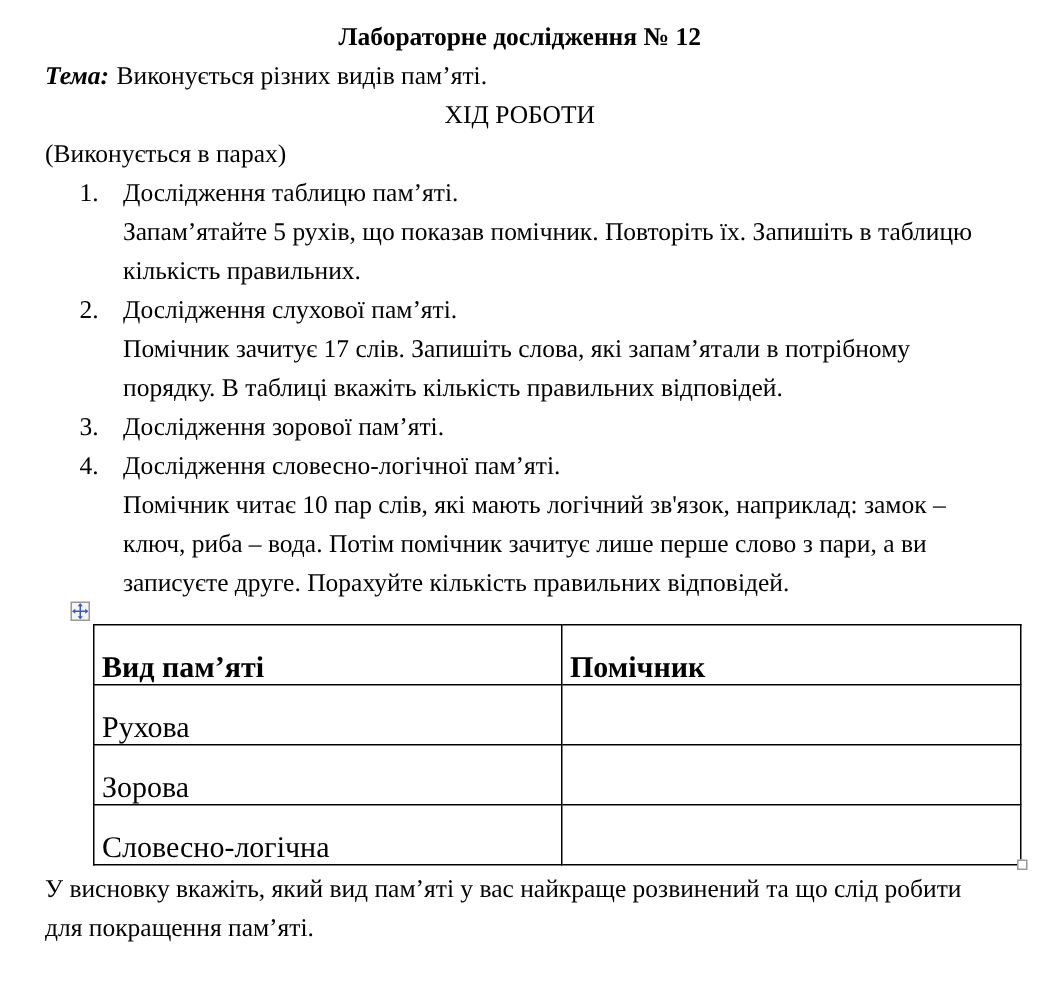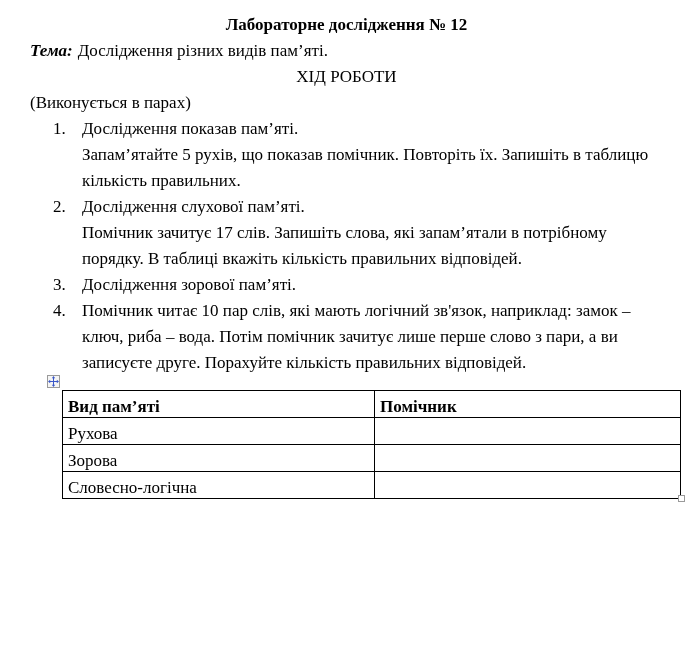--- a/index.html
+++ b/index.html
@@ -62,70 +62,71 @@
   }
   table.results {
     border-collapse: collapse;
     table-layout: fixed;
     width: 618px;
   }
   table.results th, table.results td {
     border: 1px solid #000000;
     height: 22px;
     line-height: 21px;
-    padding: 4px 4px 0 5px;
+    padding: 17px 4px 0 5px;
     text-align: left;
-    font-size: 17px;
+    font-size: 20px;
     vertical-align: middle;
     overflow: hidden;
     white-space: nowrap;
   }
   table.results th { font-weight: bold; }
   .col-type { width: 312px; }
   .col-result { width: 306px; }
 
   .conclusion { margin-top: 3px; }
 </style>
 </head>
 <body>
 
 <div class="page">
 
   <div class="title b center">Лабораторне дослідження № 12</div>
 
   <div class="line">
-    <span class="b lbl">Тема:</span><span>Дослідження різних видів пам’яті.</span>
+    <span class="b lbl">Тема:</span><span>Виконується різних видів пам’яті.</span>
   </div>
 
 
   <div class="center">ХІД РОБОТИ</div>
 
   <div>(Виконується в парах)</div>
 
   <div class="steps">
 
     <div class="step">
       <span class="step-num">1.</span>
-      <div class="step-title">Дослідження показав пам’яті.</div>
+      <div class="step-title">Дослідження таблицю пам’яті.</div>
       <div class="step-body">Запам’ятайте 5 рухів, що показав помічник. Повторіть їх. Запишіть в таблицю кількість правильних.</div>
     </div>
 
     <div class="step">
       <span class="step-num">2.</span>
       <div class="step-title">Дослідження слухової пам’яті.</div>
       <div class="step-body">Помічник зачитує 17 слів. Запишіть слова, які запам’ятали  в  потрібному порядку. В таблиці вкажіть кількість правильних відповідей.</div>
     </div>
 
     <div class="step">
       <span class="step-num">3.</span>
       <div class="step-title">Дослідження зорової пам’яті.</div>
     </div>
 
     <div class="step">
       <span class="step-num">4.</span>
+      <div class="step-title">Дослідження словесно-логічної пам’яті.</div>
       <div class="step-body">Помічник читає 10 пар слів, які мають логічний зв'язок, наприклад: замок – ключ, риба – вода.  Потім помічник зачитує лише перше слово з пари, а ви записуєте друге. Порахуйте кількість правильних відповідей.</div>
     </div>
 
   </div>
 
   <div class="table-area">
 
     <div class="move-handle" title="">
       <svg width="11" height="11" viewBox="0 0 11 11">
         <g stroke="#3a57c8" stroke-width="1" fill="#3a57c8">
@@ -161,14 +162,15 @@
           <td>Словесно-логічна</td>
           <td></td>
         </tr>
       </tbody>
     </table>
 
     <div class="resize-handle"></div>
 
   </div>
 
+  <div class="conclusion">У висновку вкажіть, який вид пам’яті у вас найкраще розвинений та що слід робити для покращення пам’яті.</div>
 
 </div>
 
 </body></html>

